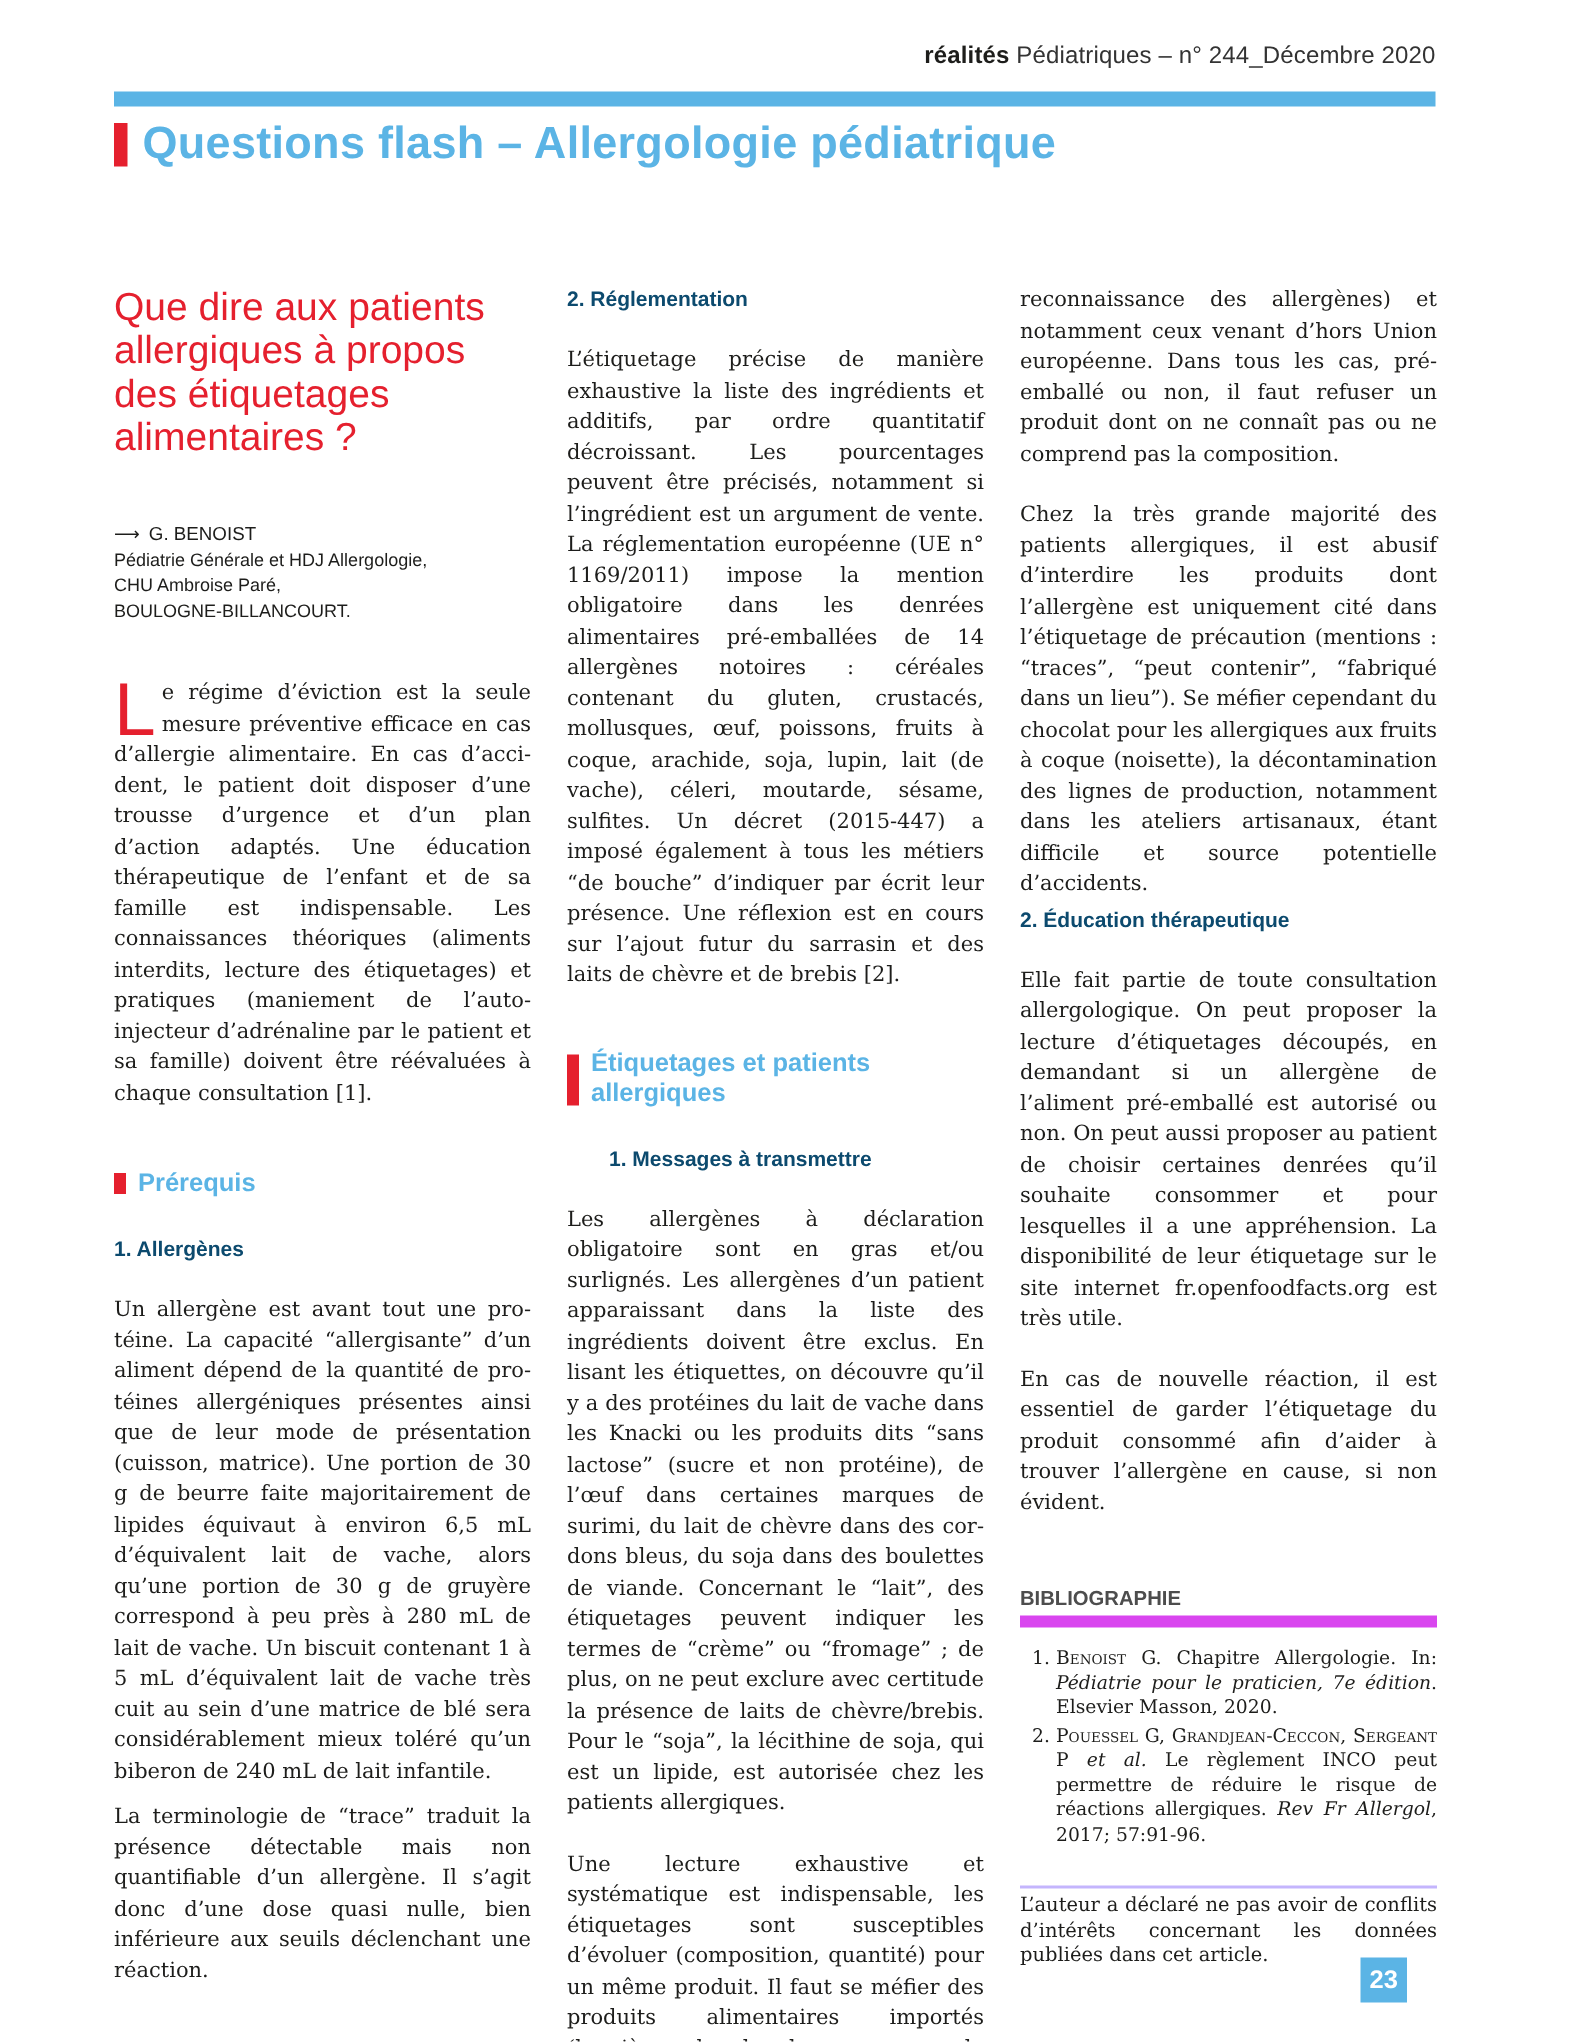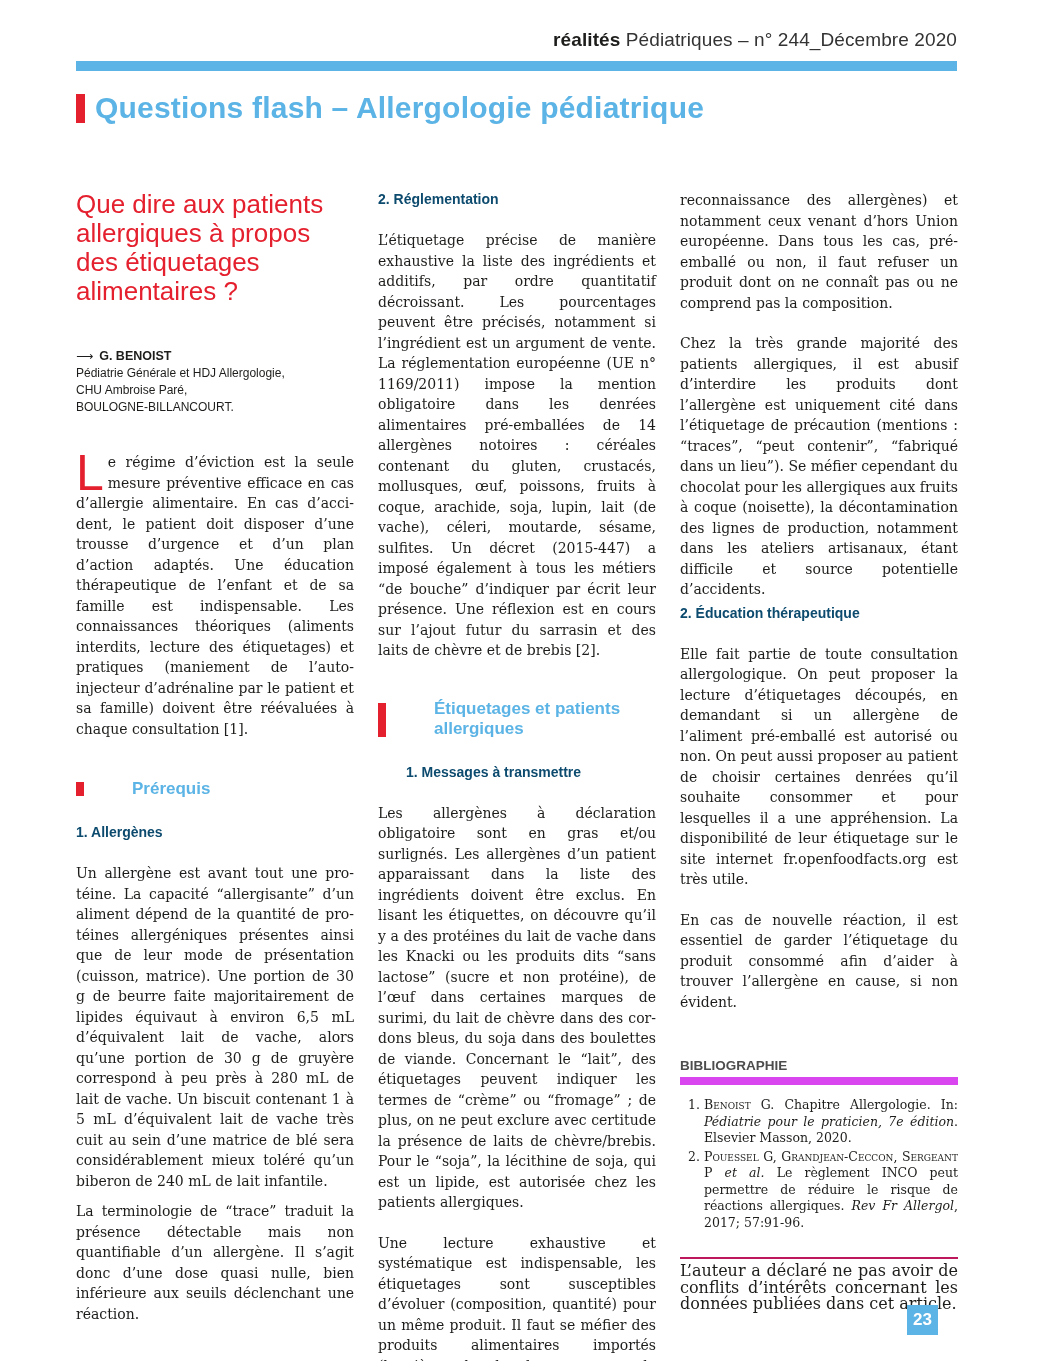--- a/index.html
+++ b/index.html
@@ -1,50 +1,50 @@
 <!DOCTYPE html>
 <html><head>
   <meta charset="utf-8">
   <style>
     html, body { margin: 0; padding: 0; background: #ffffff; }
     body { width: 1058px; height: 1361px; position: relative; overflow: hidden; color: #1d1d1b; }
     .sans { font-family: "Liberation Sans", "DejaVu Sans", sans-serif; }
     .serif { font-family: "DejaVu Serif", "Liberation Serif", serif; }
 
-    .running-head { position: absolute; top: 29px; right: 101px; font-size: 19px; color: #333; letter-spacing: 0.1px; }
+    .running-head { position: absolute; top: 29px; right: 101px; font-size: 16px; color: #333; letter-spacing: 0.1px; }
     .running-head b { font-weight: bold; color: #1d1d1b; }
     .top-rule { position: absolute; top: 61px; left: 76px; width: 881px; height: 10px; background: #5bb4e5; }
 
-    .main-title { position: absolute; top: 88px; left: 76px; height: 40px; display: flex; align-items: center; }
+    .main-title { position: absolute; top: 76px; left: 76px; height: 40px; display: flex; align-items: center; }
     .main-title .mark { width: 9px; height: 29px; background: #e5202e; margin-right: 10px; }
     .main-title .txt { font-size: 30px; font-weight: bold; color: #5bb4e5; letter-spacing: 0.2px; }
 
     .col { position: absolute; top: 190px; width: 278px; }
     .col1 { left: 76px; }
     .col2 { left: 378px; }
     .col3 { left: 680px; }
 
     .q-title { font-size: 26px; line-height: 29px; color: #e5202e; margin: 0; font-weight: normal; }
     .author { margin-top: 42px; font-size: 12px; line-height: 17px; }
-    .author .name { font-weight: bold; font-size: 12.5px; }
+    .author .name { font-weight: normal; font-size: 12.5px; }
     .author .arrow { display: inline-block; margin-right: 6px; }
 
     p.body { font-size: 14px; line-height: 20.5px; margin: 0; text-align: justify; hyphens: manual; }
     .dropcap { float: left; font-family: "Liberation Sans", sans-serif; color: #e5202e; font-size: 50px; line-height: 38px; margin: 2px 4px 0 0; }
 
-    .sec-head { display: flex; align-items: flex-start; color: #5bb4e5; font-weight: bold; font-size: 17px; line-height: 20px; gap: 40px; }
+    .sec-head { display: flex; align-items: flex-start; color: #5bb4e5; font-weight: bold; font-size: 17px; line-height: 20px; }
     .sec-head .mark { width: 8px; background: #e5202e; margin-right: 8px; flex: none; }
     .sub-head { font-weight: bold; font-size: 14px; line-height: 18px; color: #0c4a6e; }
 
     .biblio-head { font-weight: bold; font-size: 13.5px; color: #4d4d4d; padding-bottom: 4px; border-bottom: 8px solid #d946ef; }
     .biblio-list { list-style: none; margin: 12px 0 0 0; padding: 0 0 0 8px; font-size: 12.5px; line-height: 16.5px; }
     .biblio-list li { display: flex; text-align: justify; margin-bottom: 2px; }
     .biblio-list li .num { flex: none; width: 16px; }
     .sc { font-variant: small-caps; }
-    .disclosure { margin-top: 26px; border-top: 2px solid #be185d; padding-top: 4px; font-size: 16px; line-height: 16.5px; text-align: justify; }
+    .disclosure { margin-top: 26px; border-top: 2px solid #c4b5fd; padding-top: 4px; font-size: 13px; line-height: 16.5px; text-align: justify; }
 
     .page-num { position: absolute; left: 907px; top: 1305px; width: 31px; height: 30px; background: #5bb4e5; color: #fff; font-weight: bold; font-size: 17px; display: flex; align-items: center; justify-content: center; }
   </style>
 </head>
 <body>
 
 <div class="running-head sans">
   <b>réalités</b><span> Pédiatriques – n° 244_Décembre 2020</span>
 </div>
 <div class="top-rule"></div>

